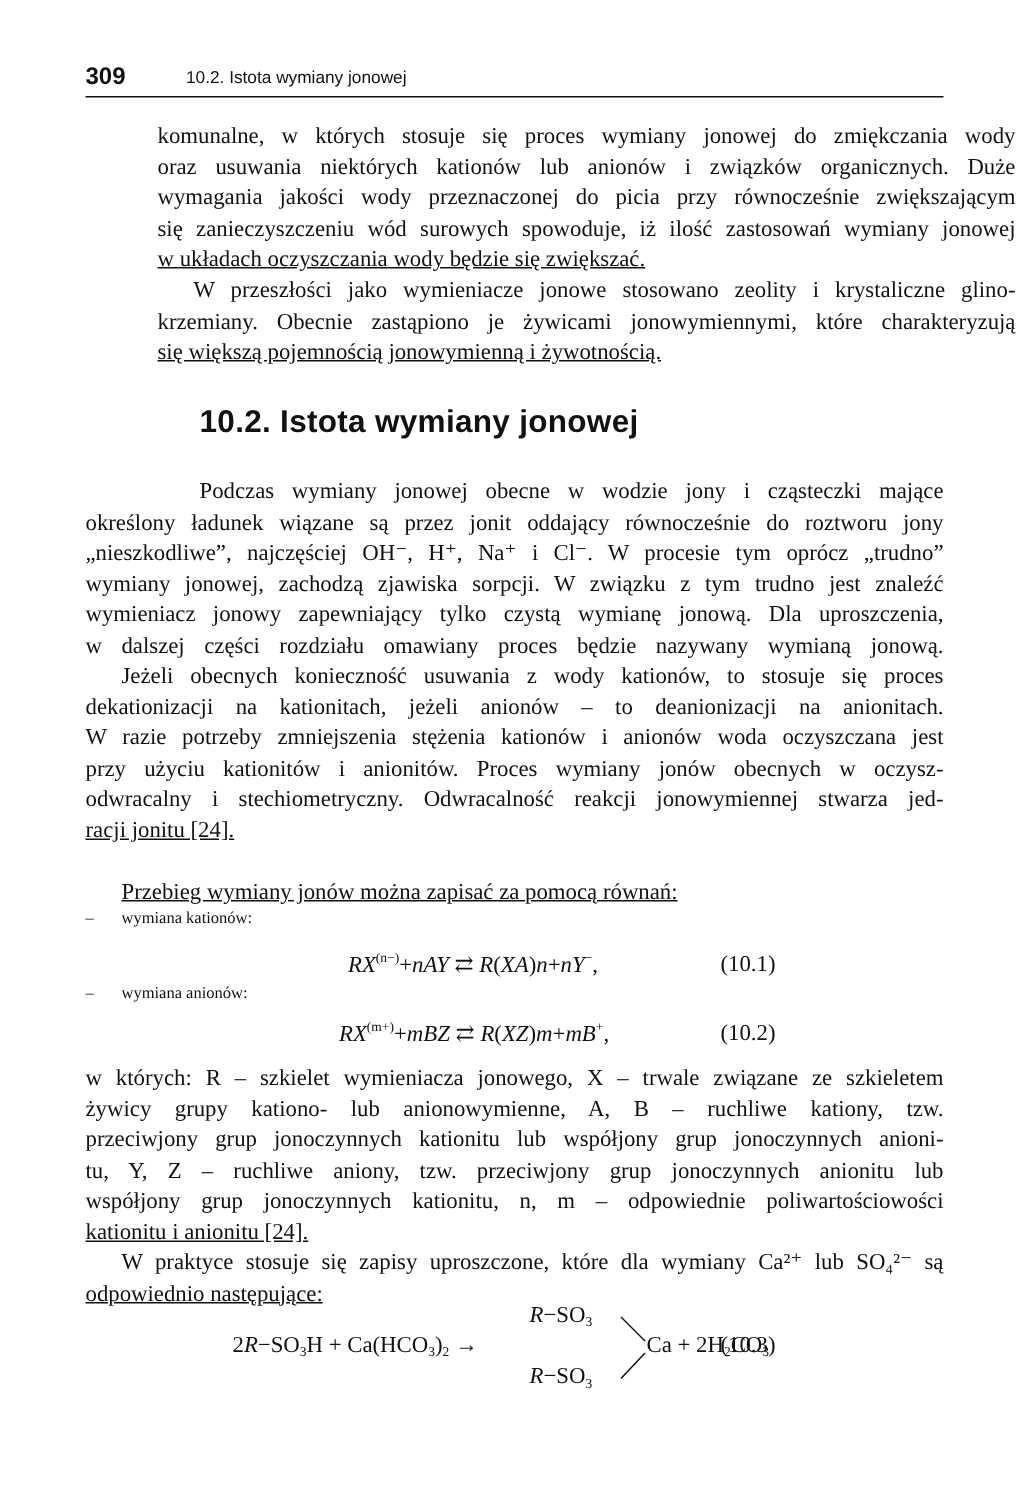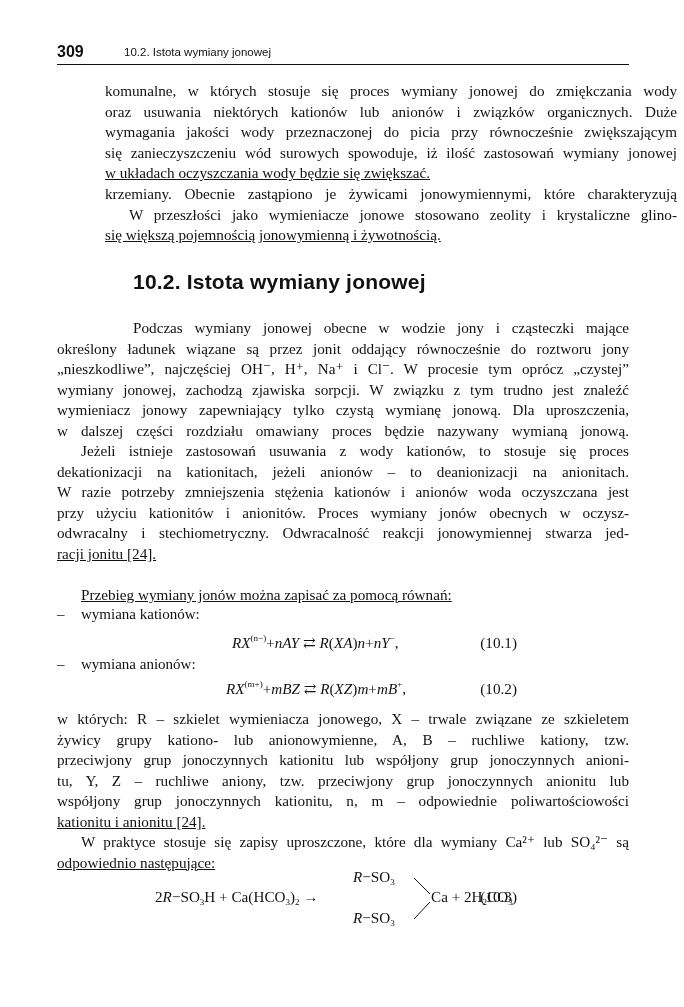--- a/index.html
+++ b/index.html
@@ -15,57 +15,57 @@
   .line { display:block; white-space:nowrap; height:20.6px; text-align:justify; text-align-last:justify; }
   .line.last { text-align-last:left;text-decoration:underline; }
   .indent { padding-left:24px; }
   .section-title { position:absolute; left:133px; top:270px; font-family:"Liberation Sans", sans-serif;
                    font-weight:bold; font-size:21px; letter-spacing:0.2px; }
   .eq { position:absolute; font-size:15.2px; white-space:nowrap; }
   .eqno { position:absolute; right:55px; font-size:15.2px; }
   sup { font-size:9px; vertical-align:7px; line-height:0; }
   sub { font-size:9px; vertical-align:-3px; line-height:0; }
   i { font-style:italic;text-align:center; }
-  .bullet { position:absolute; left:57px; font-size:15px; }
+  .bullet { position:absolute; left:57px; font-size:11px; }
   .bullet .dash { display:inline-block; width:24px; }
 </style>
 </head>
 <body>
 
 <div class="page">
 
   <div class="running-head">
     <span class="pno">309</span>
     <span class="rtitle">10.2. Istota wymiany jonowej</span>
   </div>
 
   <div class="txt" style="top:81px;margin-left:48px;">
     <span class="line">komunalne, w których stosuje się proces wymiany jonowej do zmiękczania wody</span>
     <span class="line">oraz usuwania niektórych kationów lub anionów i związków organicznych. Duże</span>
     <span class="line">wymagania jakości wody przeznaczonej do picia przy równocześnie zwiększającym</span>
     <span class="line">się zanieczyszczeniu wód surowych spowoduje, iż ilość zastosowań wymiany jonowej</span>
     <span class="line last">w układach oczyszczania wody będzie się zwiększać.</span>
+    <span class="line indent">W przeszłości jako wymieniacze jonowe stosowano zeolity i krystaliczne glino-</span>
     <span class="line">krzemiany. Obecnie zastąpiono je żywicami jonowymiennymi, które charakteryzują</span>
-    <span class="line indent">W przeszłości jako wymieniacze jonowe stosowano zeolity i krystaliczne glino-</span>
     <span class="line last">się większą pojemnością jonowymienną i żywotnością.</span>
   </div>
 
   <div class="section-title">10.2. Istota wymiany jonowej</div>
 
   <div class="txt" style="top:318px;">
     <span class="line" style="padding-left:76px;">Podczas wymiany jonowej obecne w wodzie jony i cząsteczki mające</span>
     <span class="line">określony ładunek wiązane są przez jonit oddający równocześnie do roztworu jony</span>
-    <span class="line">„nieszkodliwe”, najczęściej OH⁻, H⁺, Na⁺ i Cl⁻. W procesie tym oprócz „czystej”</span>
+    <span class="line">„nieszkodliwe”, najczęściej OH⁻, H⁺, Na⁺ i Cl⁻. W procesie tym oprócz „trudno”</span>
     <span class="line">wymiany jonowej, zachodzą zjawiska sorpcji. W związku z tym trudno jest znaleźć</span>
     <span class="line">wymieniacz jonowy zapewniający tylko czystą wymianę jonową. Dla uproszczenia,</span>
     <span class="line">w dalszej części rozdziału omawiany proces będzie nazywany wymianą jonową.</span>
   </div>
 
   <div class="txt" style="top:441px;">
-    <span class="line indent">Jeżeli istnieje zastosowań usuwania z wody kationów, to stosuje się proces</span>
+    <span class="line indent">Jeżeli obecnych konieczność usuwania z wody kationów, to stosuje się proces</span>
     <span class="line">dekationizacji na kationitach, jeżeli anionów – to deanionizacji na anionitach.</span>
     <span class="line">W razie potrzeby zmniejszenia stężenia kationów i anionów woda oczyszczana jest</span>
     <span class="line">przy użyciu kationitów i anionitów. Proces wymiany jonów obecnych w oczysz-</span>
     <span class="line">odwracalny i stechiometryczny. Odwracalność reakcji jonowymiennej stwarza jed-</span>
     <span class="line last">racji jonitu [24].</span>
   </div>
 
   <div class="txt" style="top:585px;">
     <span class="line last indent">Przebieg wymiany jonów można zapisać za pomocą równań:</span>
   </div>

